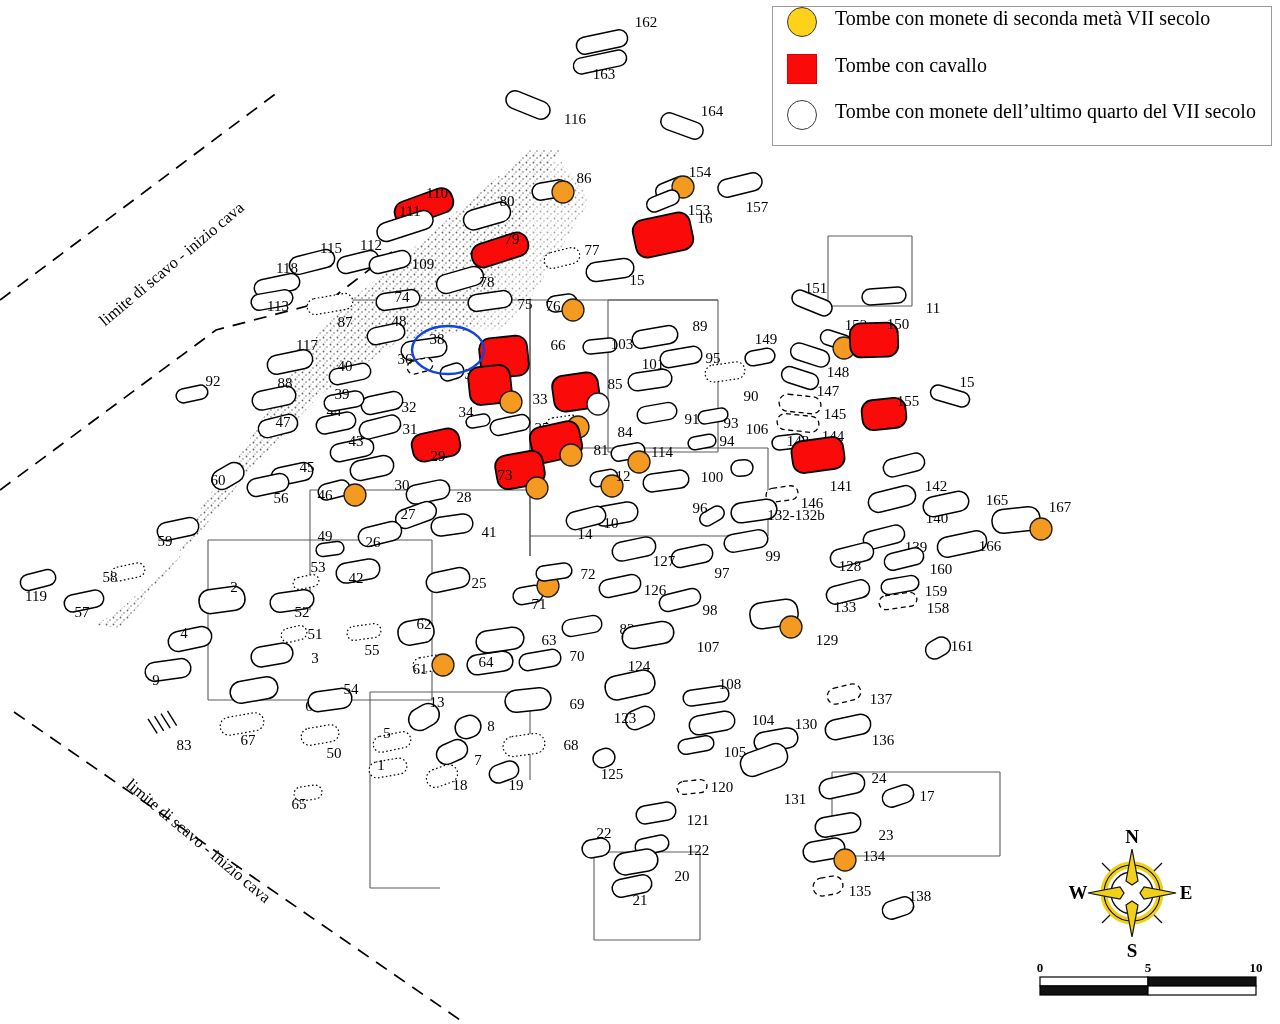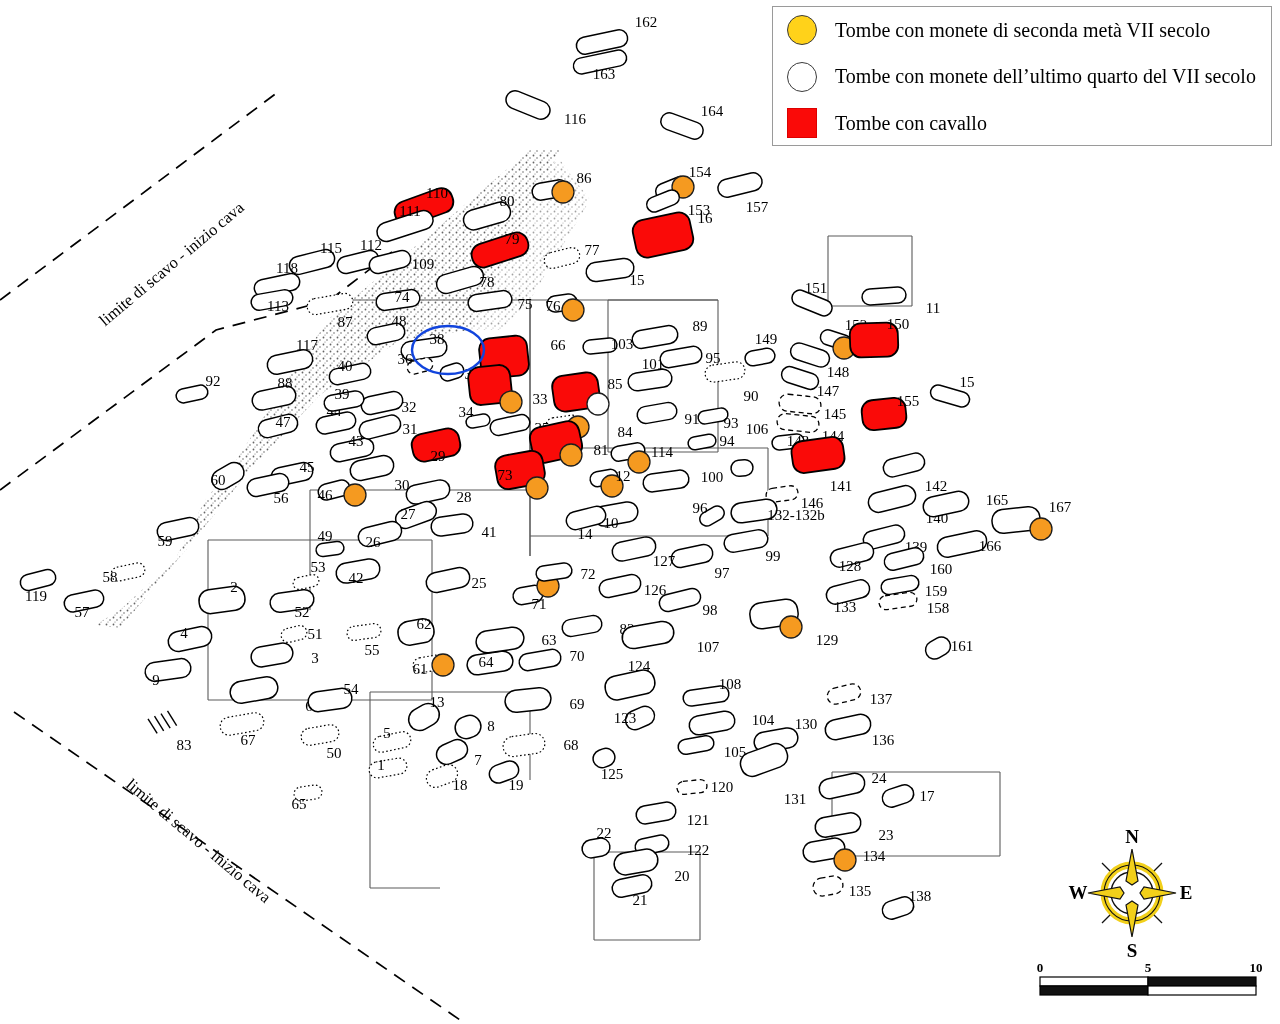--- a/index.html
+++ b/index.html
@@ -3,21 +3,21 @@
 <meta charset="utf-8">
 <style>
   html,body{margin:0;padding:0;background:#ffffff;}
   body{width:1280px;height:1024px;overflow:hidden;
        font-family:"Liberation Serif", serif;}
   #root{position:relative;width:1280px;height:1024px;background:#fff;text-decoration:underline;}
   svg#map{position:absolute;left:0;top:0;width:1280px;height:1024px;}
   .tomb-label{font-family:"Liberation Serif",serif;font-size:15px;fill:#000;}
   .legend-box{position:absolute;left:772px;top:6px;width:500px;height:140px;
               background:#fff;border:1.5px solid #9a9a9a;box-sizing:border-box;}
-  .legend-row{display:flex;align-items:center;height:46.6px;padding-left:14px;}
+  .legend-row{display:flex;align-items:flex-start;height:46.6px;padding-left:14px;}
   .legend-swatch{width:28px;height:28px;flex:0 0 28px;margin-right:18px;}
   .sw-circle-yellow{border-radius:50%;background:#ffd21a;border:1.6px solid #3b3b3b;}
   .sw-circle-white{border-radius:50%;background:#ffffff;border:1.6px solid #3b3b3b;}
   .sw-square-red{background:#fa0a08;border:1px solid #d00;}
   .legend-text{font-family:"Liberation Serif",serif;font-size:20px;color:#000;white-space:nowrap;}
   .compass-label{font-family:"Liberation Serif",serif;font-size:19px;font-weight:bold;fill:#000;}
   .scale-num{font-family:"Liberation Serif",serif;font-size:13px;font-weight:bold;fill:#000;}
   .limit-text{font-family:"Liberation Serif",serif;font-size:16.5px;fill:#000;}
 </style>
 </head>
@@ -1121,22 +1121,22 @@
         <text x="195" y="845" text-anchor="middle" transform="rotate(40 195 845)" class="limit-text">limite di scavo - inizio cava</text>
       </g>
   </svg>
 
   <div class="legend-box">
     <div class="legend-row">
       <div class="legend-swatch sw-circle-yellow"></div>
       <div class="legend-text">Tombe con monete di seconda metà VII secolo</div>
     </div>
     <div class="legend-row">
+      <div class="legend-swatch sw-square-red"></div>
+      <div class="legend-text">Tombe con cavallo</div>
+    </div>
+    <div class="legend-row">
       <div class="legend-swatch sw-circle-white"></div>
       <div class="legend-text">Tombe con monete dell’ultimo quarto del VII secolo</div>
     </div>
-    <div class="legend-row">
-      <div class="legend-swatch sw-square-red"></div>
-      <div class="legend-text">Tombe con cavallo</div>
-    </div>
   </div>
 
 </div>
 
 </body></html>

